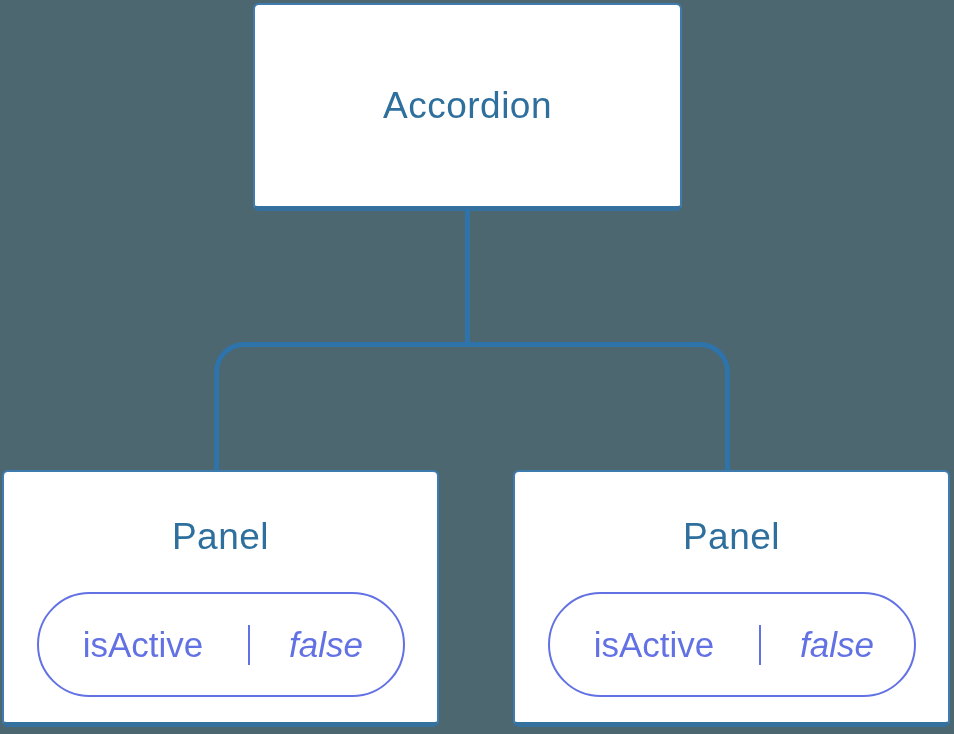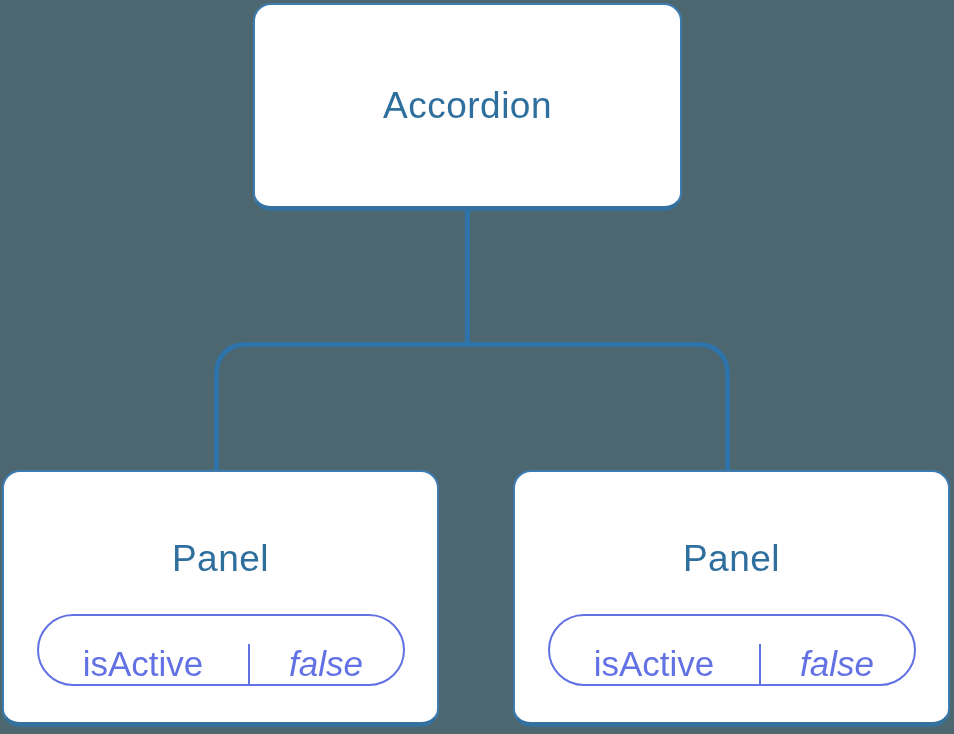--- a/index.html
+++ b/index.html
@@ -24,21 +24,21 @@
     height: 734px;
     background: var(--bg);
   }
 
   
   .node {
     position: absolute;
     background: var(--node-bg);
     border: 2px solid var(--node-border);
     border-bottom: 5px solid var(--node-bottom);
-    border-radius: 18px;
+    border-radius: 6px;
   }
   .node-title {
     color: var(--title);
     font-size: 37px;
     font-weight: 500;
     letter-spacing: 0.5px;
     line-height: 1;
     white-space: nowrap;
   }
   .node-root {
@@ -47,21 +47,21 @@
     display: flex;
     align-items: center;
     justify-content: center;
   }
   .node-panel {
     top: 470px;
     width: 437px; height: 257px;
     display: flex;
     flex-direction: column;
     align-items: center;
-    padding-top: 68px;
+    padding-top: 46px;
   }
   .node-panel-left  { left: 2px; }
   .node-panel-right { left: 513px; }
 
   
   .connector-stem {
     position: absolute;
     left: 465px; top: 209px;
     width: 5px; height: 136px;
     background: var(--line);
@@ -74,25 +74,25 @@
     border-left: 5px solid var(--line);
     border-right: 5px solid var(--line);
     border-bottom: none;
     border-radius: 30px 30px 0 0;
     background: transparent;
   }
 
   
   .state-pill {
     margin-top: 37px;
-    width: 368px; height: 72px;
+    width: 368px; height: 105px;
     border: 2px solid var(--state);
     border-radius: 60px;
     display: flex;
-    align-items: flex-end;
+    align-items: center;
     color: var(--state);
     font-size: 35px;
     overflow: hidden;
   }
   .state-key {
     flex: 0 0 58%;
     display: flex;
     align-items: center;
     justify-content: center;
     border-right: 2px solid var(--state);

